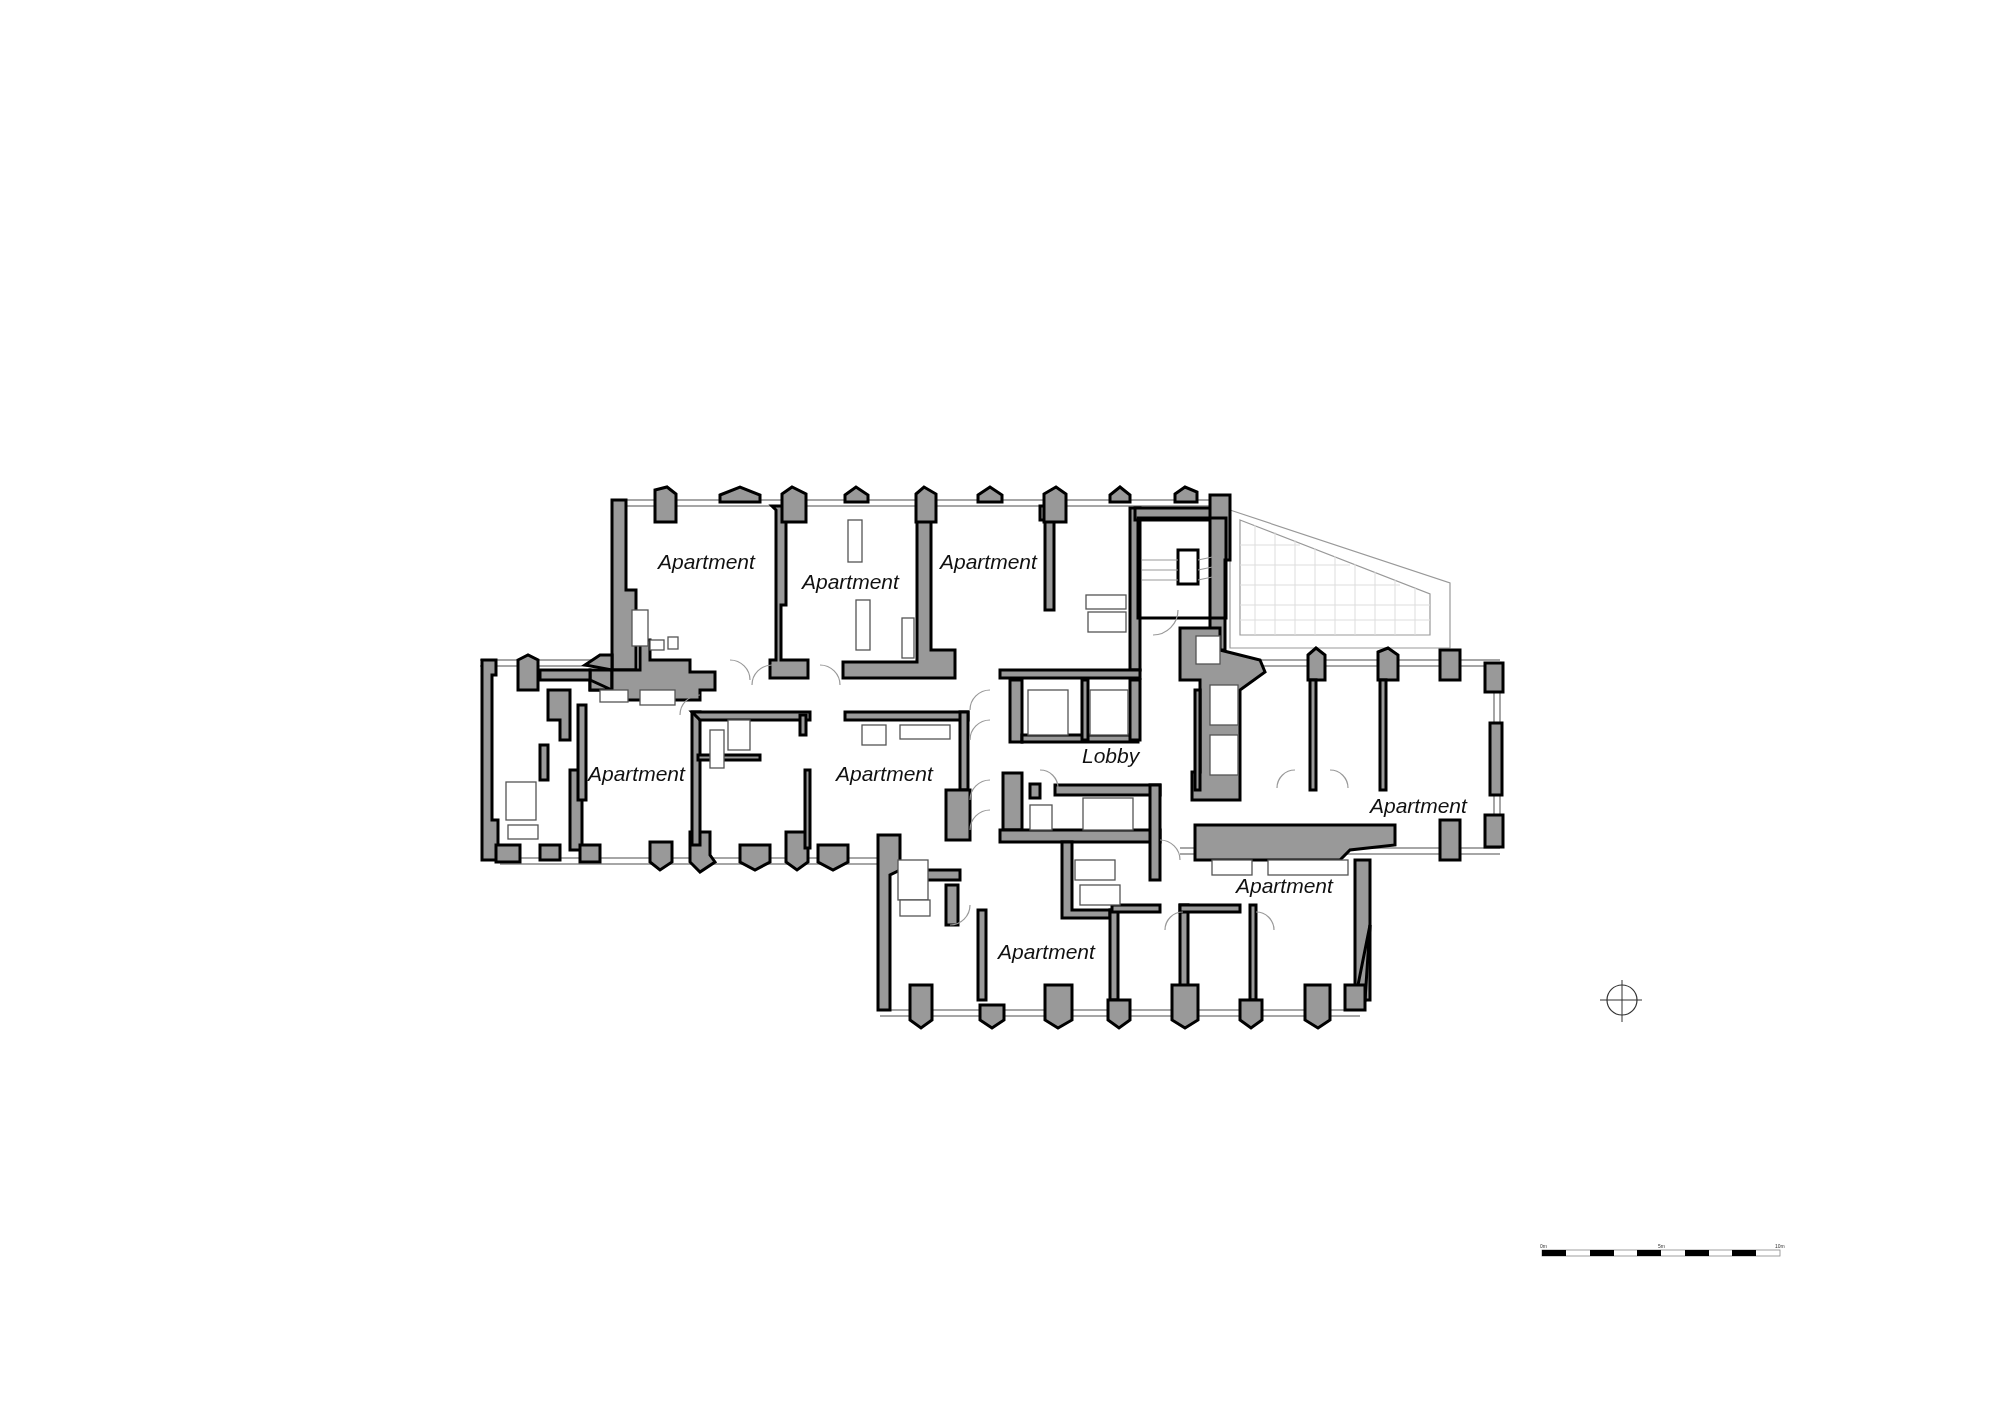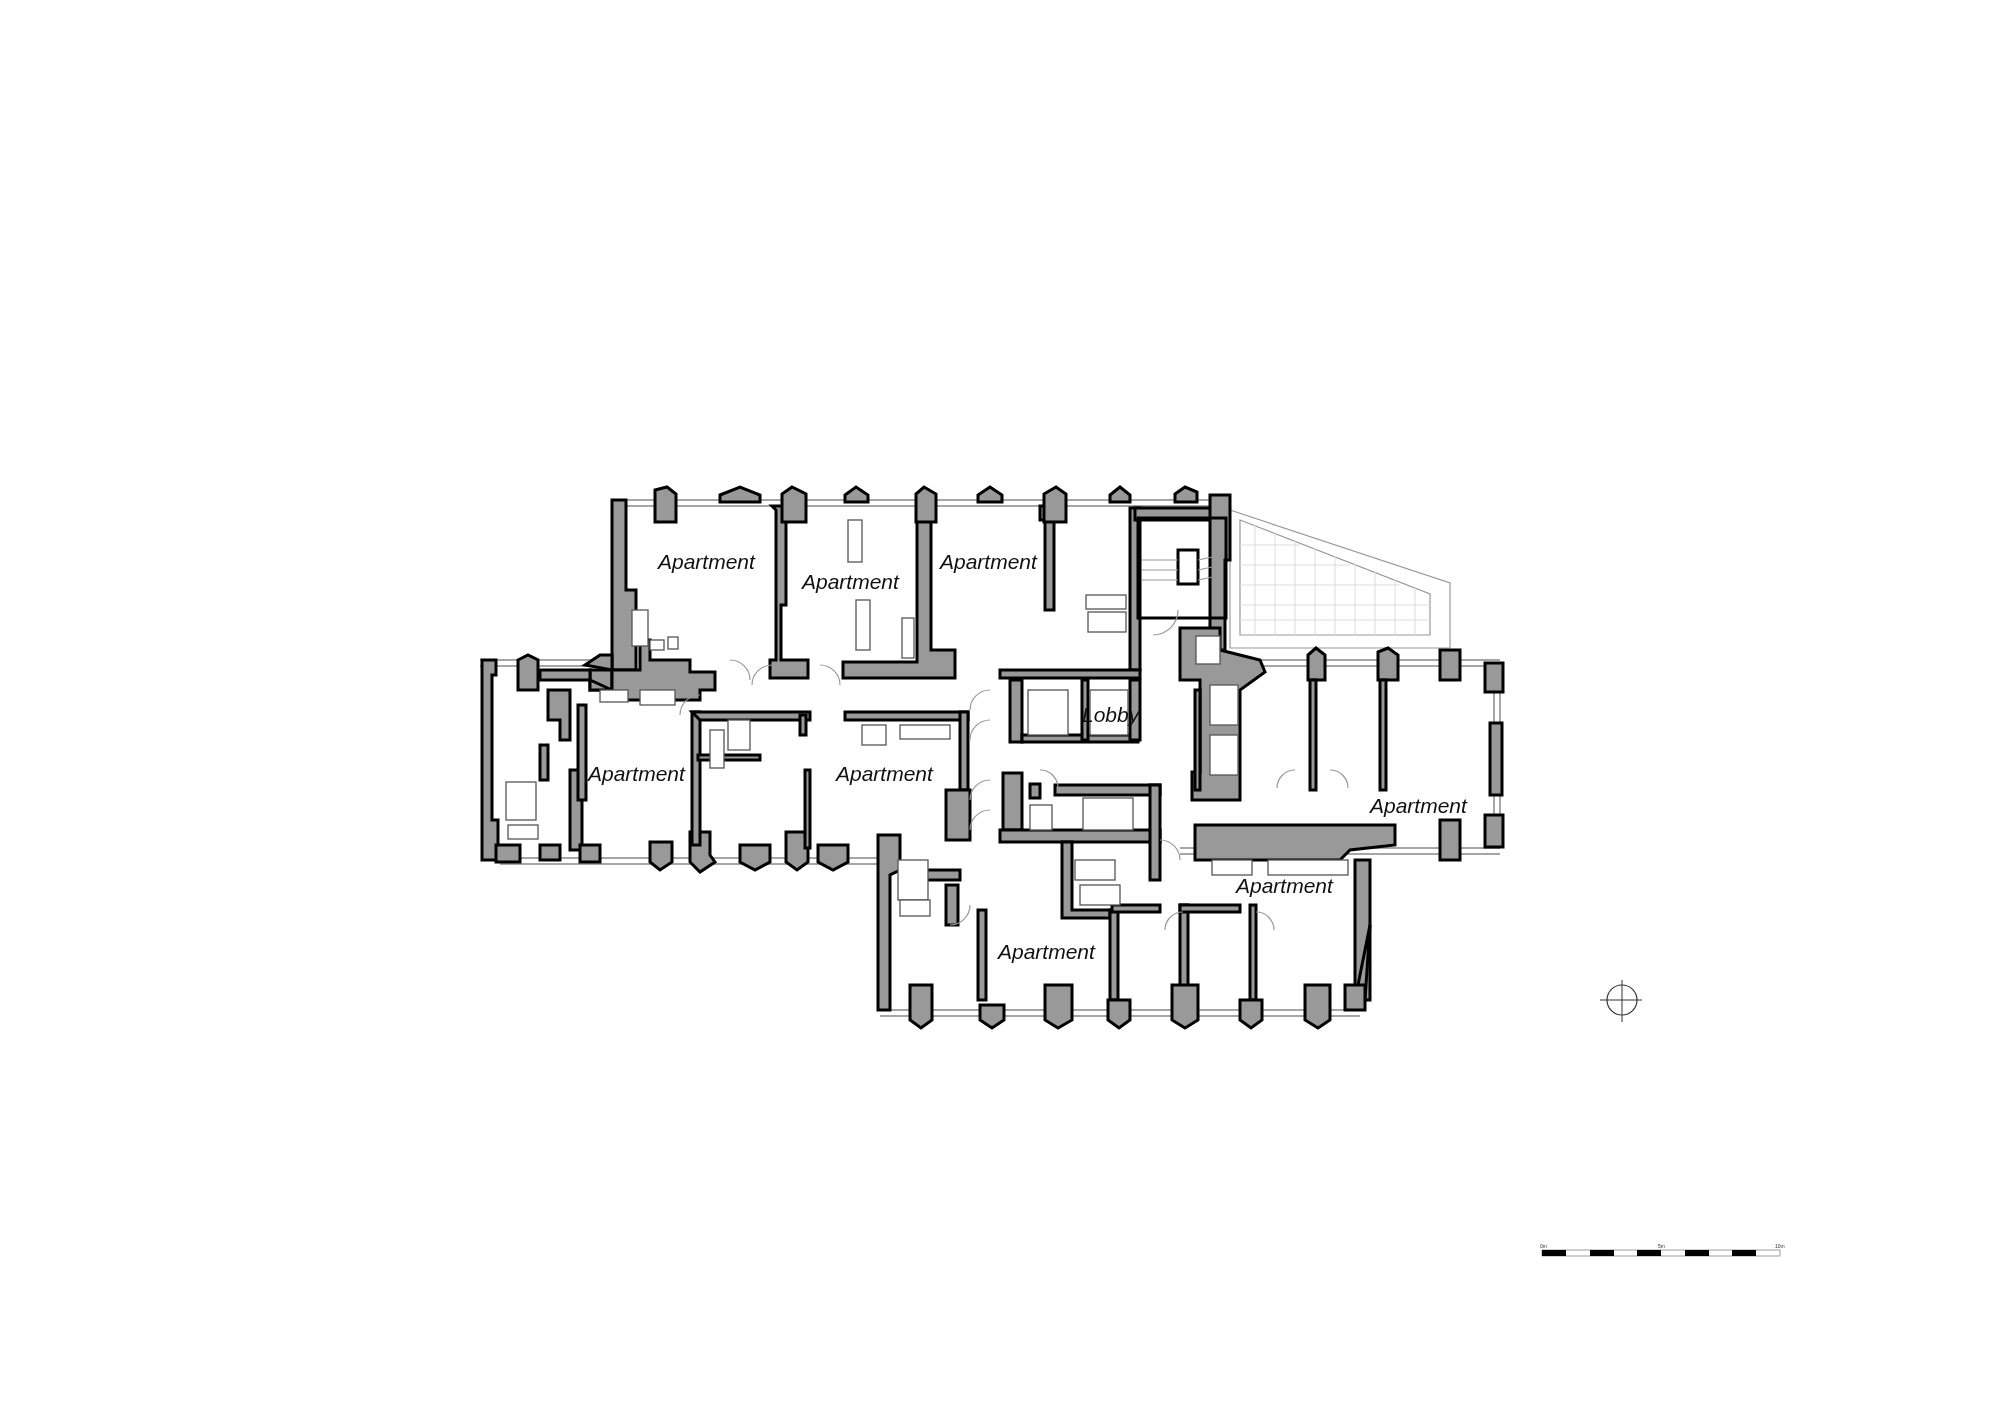--- a/index.html
+++ b/index.html
@@ -229,20 +229,20 @@
     <rect x="1685" y="1250" width="24" height="6" fill="#000"></rect>
     <rect x="1732" y="1250" width="24" height="6" fill="#000"></rect>
   </g>
 </svg>
 
 <div class="room-label" style="left:658px;top:550px;">Apartment</div>
 <div class="room-label" style="left:802px;top:570px;">Apartment</div>
 <div class="room-label" style="left:940px;top:550px;">Apartment</div>
 <div class="room-label" style="left:588px;top:762px;">Apartment</div>
 <div class="room-label" style="left:836px;top:762px;">Apartment</div>
-<div class="room-label" style="left:1082px;top:703px;">Lobby</div>
+<div class="room-label" style="left:1082px;top:744px;">Lobby</div>
 <div class="room-label" style="left:1370px;top:794px;">Apartment</div>
 <div class="room-label" style="left:1236px;top:874px;">Apartment</div>
 <div class="room-label" style="left:998px;top:940px;">Apartment</div>
 
 <div class="scale-txt" style="left:1540px;top:1243px;">0m</div>
 <div class="scale-txt" style="left:1658px;top:1243px;">5m</div>
 <div class="scale-txt" style="left:1775px;top:1243px;">10m</div>
 
 </body></html>

